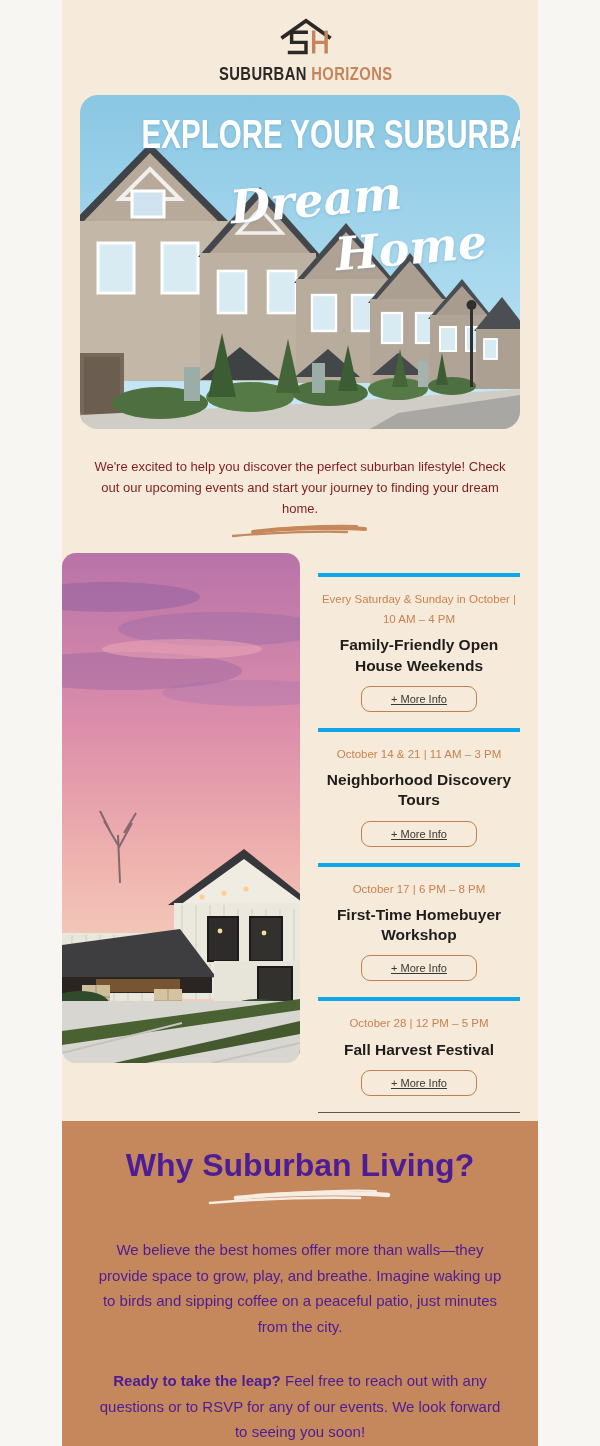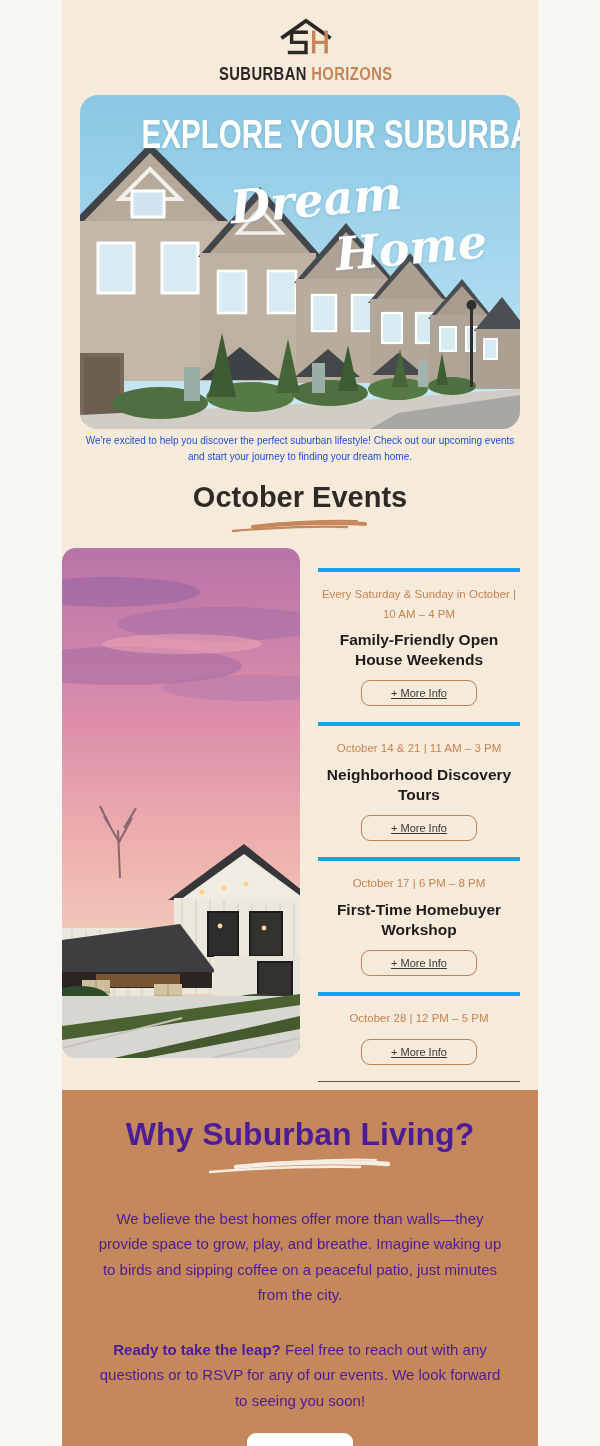--- a/index.html
+++ b/index.html
@@ -26,22 +26,22 @@
     color:#ffffff; font-weight:bold; font-size:41px; letter-spacing:0;
     transform:scaleX(.72); transform-origin:50% 0;
     text-shadow:0 1px 3px rgba(80,130,160,.35); white-space:nowrap; }
   .hero-script { position:absolute; color:#fff;
     font-family:"DejaVu Serif", serif; font-style:italic; font-weight:bold;
     text-shadow:0 1px 3px rgba(80,130,160,.3); }
   .script1 { top:78px; left:150px; font-size:46px; transform:rotate(-5deg); }
   .script2 { top:126px; left:255px; font-size:46px; transform:rotate(-5deg); }
 
   
-  .intro { margin:4px auto 0; width:430px; text-align:center;
-    font-size:10px; line-height:1.6; color:#1d4ed8; }
+  .intro { margin:28px auto 0; width:430px; text-align:center;
+    font-size:13px; line-height:1.6; color:#7f1d1d; }
 
   
   .events-title { margin-top:16px; text-align:center; font-size:29px; color:#2d2a27; }
   .scribble { display:block; margin:4px auto 0; }
   .events { display:flex; margin-top:12px; }
   .event-photo { flex:none; width:238px; height:510px; border-radius:14px;
     overflow:hidden; position:relative; }
   .event-photo svg { width:100%; height:100%; display:block; }
   .event-list { flex:1; padding:20px 18px 0; }
   .event { border-top:4px solid #0ea5e9; padding:13px 0 16px; text-align:center; }
@@ -148,21 +148,20 @@
       <rect x="390" y="214" width="3" height="78" fill="#2f2f30"></rect>
       <circle cx="391.5" cy="210" r="5" fill="#2f2f30"></circle>
     </svg>
     <div class="hero-headline">EXPLORE YOUR SUBURBAN</div>
     <div class="hero-script script1">Dream</div>
     <div class="hero-script script2">Home</div>
   </div>
 
   <p class="intro">We're excited to help you discover the perfect suburban lifestyle! Check out our upcoming events and start your journey to finding your dream home.</p>
 
-  <h2 class="events-title">October Events</h2>
   <svg class="scribble" width="150" height="18" viewBox="0 0 150 18">
     <path d="M28 9 C60 5 110 4 140 6" fill="none" stroke="#c5875c" stroke-width="4" stroke-linecap="round"></path>
     <path d="M8 13 C50 9 100 8 122 9" fill="none" stroke="#c5875c" stroke-width="2.4" stroke-linecap="round"></path>
     <path d="M46 6 C80 3 118 2 132 3" fill="none" stroke="#c5875c" stroke-width="1.8" stroke-linecap="round"></path>
   </svg>
 
   <div class="events">
     <div class="event-photo">
       <svg viewBox="0 0 238 510" preserveAspectRatio="none">
         <defs>
@@ -231,20 +230,21 @@
         <div class="event-title">Neighborhood Discovery Tours</div>
         <button class="more-btn">+ More Info</button>
       </div>
       <div class="event">
         <div class="event-date">October 17 | 6 PM – 8 PM</div>
         <div class="event-title">First-Time Homebuyer Workshop</div>
         <button class="more-btn">+ More Info</button>
       </div>
       <div class="event">
         <div class="event-date">October 28 | 12 PM – 5 PM</div>
+        <div class="event-title">Fall Harvest Festival</div>
         <button class="more-btn">+ More Info</button>
       </div>
     </div>
   </div>
 
   <div class="why">
     <h2 class="why-title">Why Suburban Living?</h2>
     <svg class="scribble" width="200" height="20" viewBox="0 0 200 20">
       <path d="M36 10 C80 5 150 4 188 7" fill="none" stroke="#f6ede2" stroke-width="4.4" stroke-linecap="round"></path>
       <path d="M10 15 C66 10 130 9 160 10" fill="none" stroke="#f6ede2" stroke-width="2.6" stroke-linecap="round"></path>

